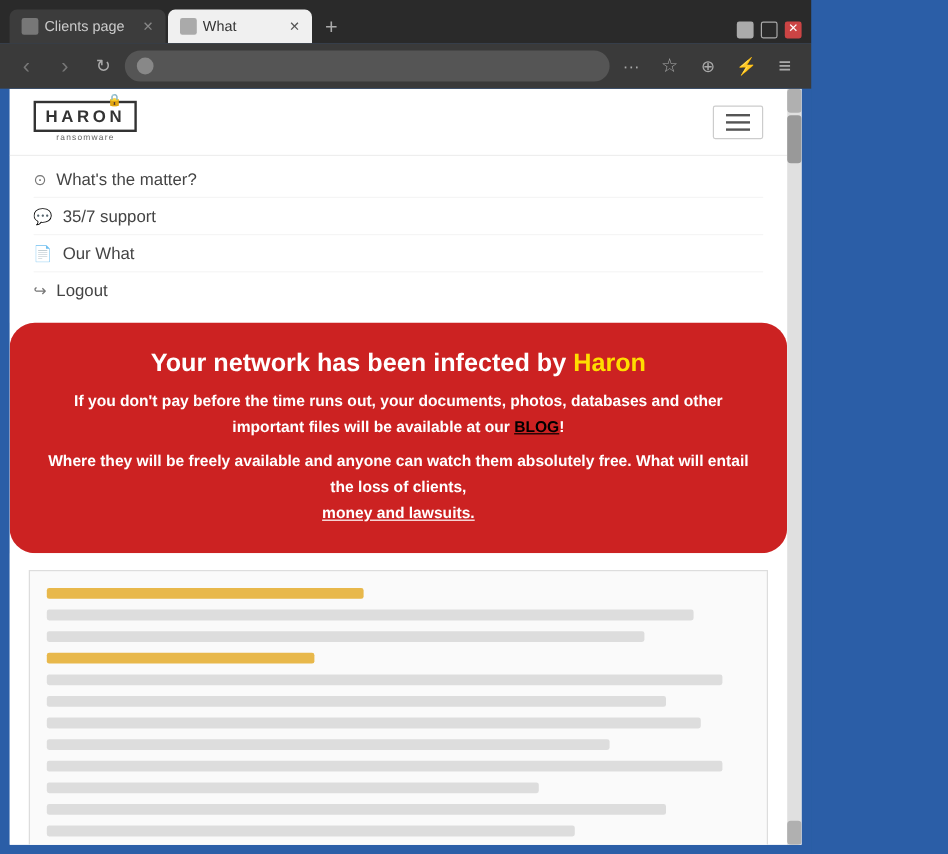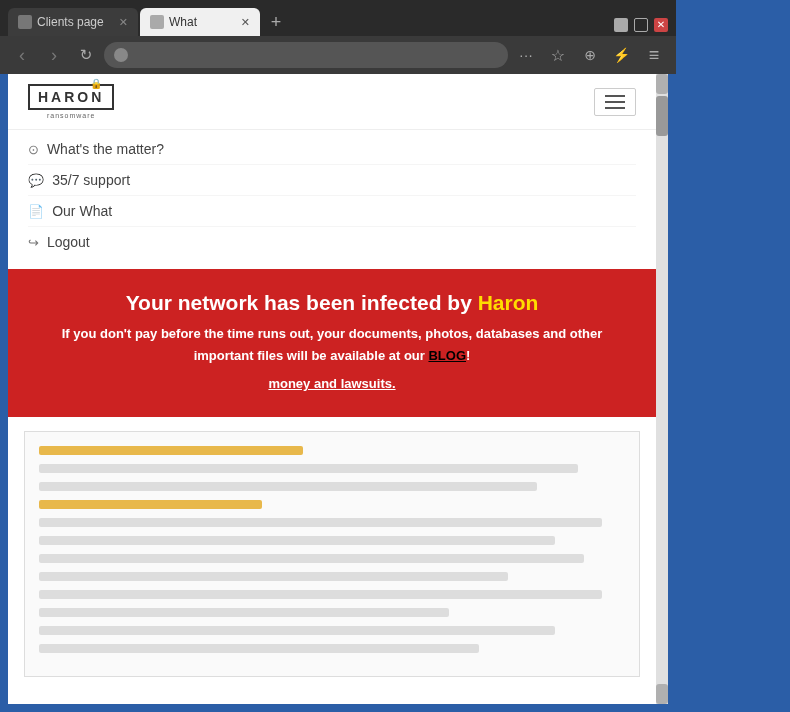--- a/index.html
+++ b/index.html
@@ -100,26 +100,29 @@
           <div style="display:flex;align-items:center;gap:8px;padding:7px 0;font-size:14px;color:#444;cursor:pointer;border-bottom:1px solid #f5f5f5;">
             <span style="font-size:13px;color:#777;">📄</span>
             <span>Our What</span>
           </div>
           <div style="display:flex;align-items:center;gap:8px;padding:7px 0;font-size:14px;color:#444;cursor:pointer;">
             <span style="font-size:13px;color:#777;">↪</span>
             <span>Logout</span>
           </div>
         </div>
 
-        <div style="background:#cc2222;padding:22px 30px;text-align:center;">
+        <div style="background:#cc2222;padding:22px 30px;text-align:center;border-radius:21px;">
           <div style="font-size:21px;font-weight:bold;color:white;margin-bottom:8px;">
             <span>Your network has been infected by </span><span style="color:#ffdd00;">Haron</span>
           </div>
           <div style="font-size:13px;font-weight:bold;color:white;line-height:1.7;margin-bottom:6px;">
             <span>If you don't pay before the time runs out, your documents, photos, databases and other important files will be</span> <span>available at our </span><a style="color:#000000;text-decoration:underline;font-weight:bold;cursor:pointer;">BLOG</a><span>!</span>
+          </div>
+          <div style="font-size:13px;font-weight:bold;color:white;line-height:1.7;">
+            <span>Where they will be freely available and anyone can watch them absolutely free. What will entail the loss of clients,</span>
           </div>
           <div style="font-size:13px;font-weight:bold;color:white;line-height:1.7;text-decoration:underline;">
             <span>money and lawsuits.</span>
           </div>
         </div>
 
         <div style="padding:14px 16px;background:white;margin:0 0 8px;">
           <div style="border:1px solid #ddd;padding:14px;background:#fafafa;">
             <div style="height:9px;background:#e8b84b;margin-bottom:9px;width:45%;border-radius:2px;"></div>
             <div style="height:9px;background:#ddd;margin-bottom:9px;width:92%;border-radius:2px;"></div>

